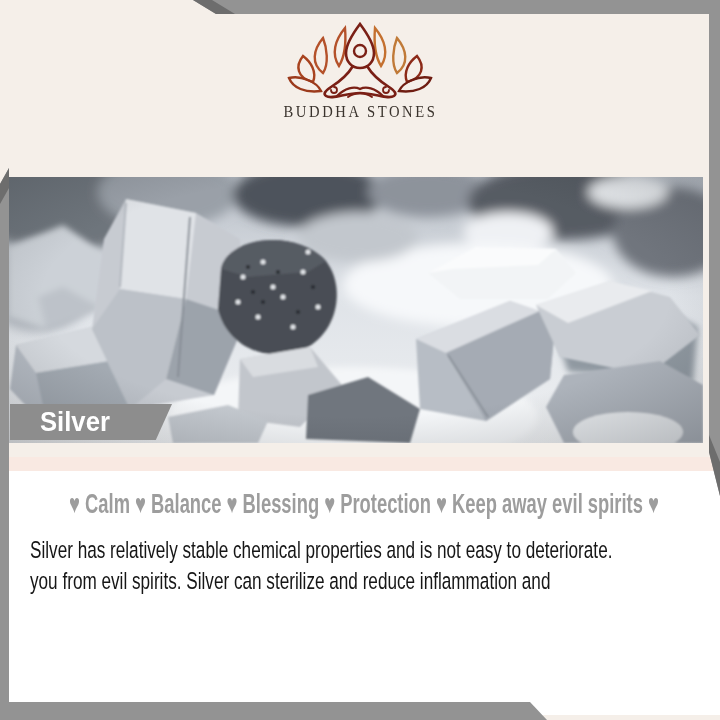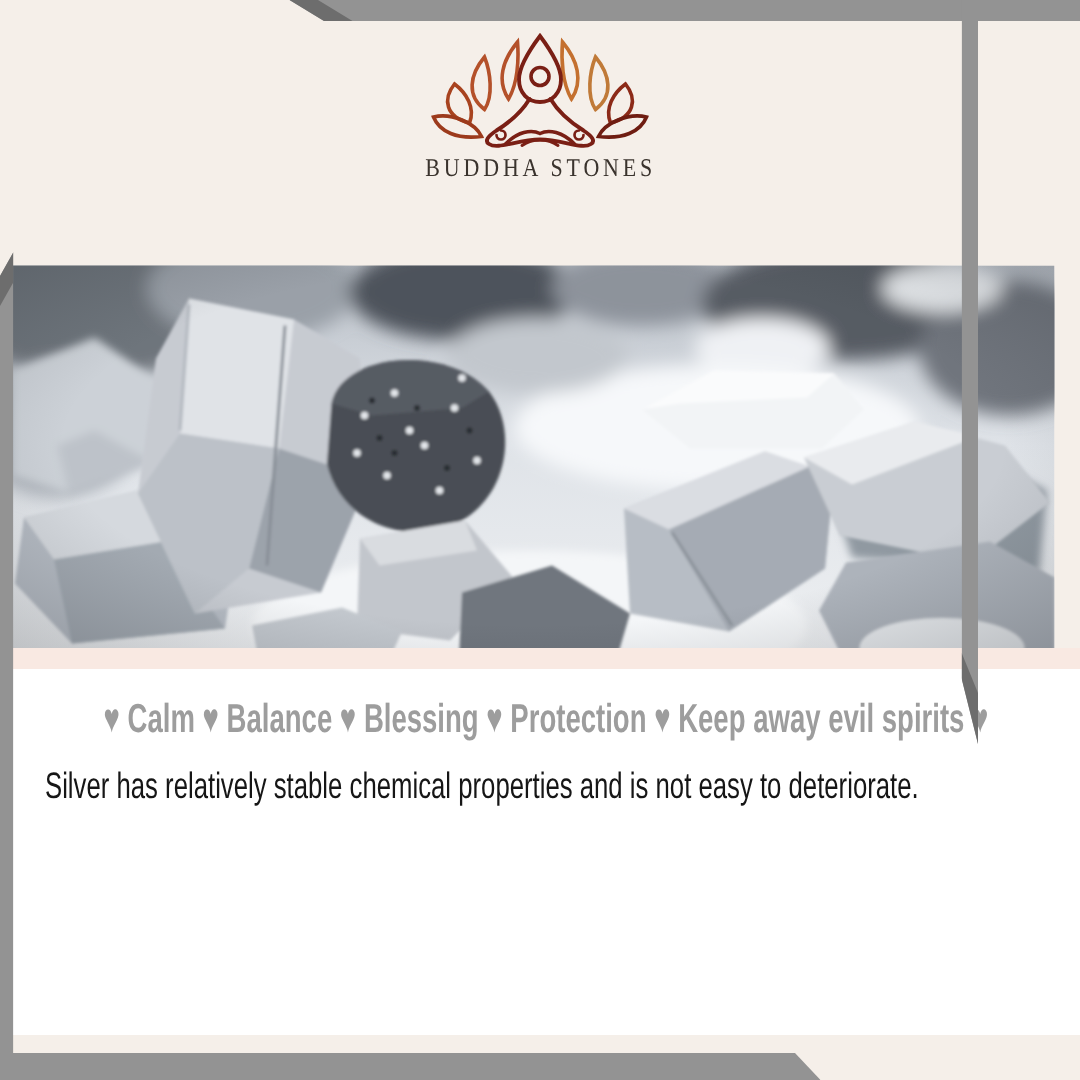--- a/index.html
+++ b/index.html
@@ -1,21 +1,21 @@
 <!DOCTYPE html>
 <html style="--page-bg: #f5efe9; --frame-gray: #939393; --frame-dark: #6d6d6d; --banner-bg: #fbf7f3; --title-text: #4c4c4a; --brand-text: #3a332d; --logo-maroon: #7a1f15; --logo-orange: #c4702f; --label-bg: #8d8d8d; --label-text: #ffffff; --accent-pink: #f9e9e2; --benefits-text: #9d9d9d; --body-text: #161616; --card-bg: #ffffff;"><head>
 <meta charset="utf-8">
 <style>
   html,body{margin:0;padding:0;}
   body{
     width:720px;height:720px;overflow:hidden;
     background:var(--page-bg,#f5efe9);
     font-family:"Liberation Sans", sans-serif;
   }
-  .canvas{position:relative;width:652px;height:720px;border-radius:20px;}
+  .canvas{position:relative;width:720px;height:720px;border-radius:20px;}
 
   
   .frame{position:absolute;background:var(--frame-gray,#939393);}
   .frame-top{top:0;left:0;width:720px;height:14px;
     clip-path:polygon(193px 0,720px 0,720px 14px,216px 14px);z-index:6;}
   .frame-top-dark{position:absolute;top:0;left:0;width:720px;height:14px;
     background:var(--frame-dark,#6d6d6d);
     clip-path:polygon(193px 0,212px 0,235px 14px,216px 14px);z-index:7;}
   .frame-right{top:0;right:0;width:11px;height:500px;
     clip-path:polygon(0 0,11px 0,11px 496px,0 452px);z-index:6;}
@@ -61,21 +61,21 @@
     clip-path:polygon(0 0,100% 0,90% 100%,0 100%);
     line-height:36px;padding-left:0;
   }
   .stone-label span{
     display:inline-block;margin-left:30px;transform:scaleX(.95);transform-origin:left center;
     color:var(--label-text,#ffffff);font-weight:bold;font-size:27px;white-space:nowrap;
   }
 
   
   .card{
-    position:absolute;left:8px;top:432px;width:712px;height:258px;
+    position:absolute;left:8px;top:457px;width:712px;height:258px;
     background:var(--card-bg,#ffffff);z-index:2;
   }
   .card-accent{width:100%;height:14px;background:var(--accent-pink,#f9e9e2);}
   .benefits{position:relative;height:34px;margin-top:18px;}
   .benefits span{
     position:absolute;left:50%;top:0;
     transform:translateX(-50%) scaleX(.68);transform-origin:center;
     white-space:nowrap;font-weight:bold;font-size:27px;
     color:var(--benefits-text,#9d9d9d);
   }
@@ -220,24 +220,28 @@
         <polygon points="528,128 602,104 644,114 560,146" fill="#e9ebee"></polygon>
 
         <polygon points="556,198 652,184 695,208 695,266 556,266 538,230" fill="#adb3bb"></polygon>
         <ellipse cx="620" cy="255" rx="55" ry="20" fill="#e8ebee"></ellipse>
         <polygon points="160,240 220,228 260,244 250,266 165,266" fill="#c3c8ce"></polygon>
       </g>
       <rect width="695" height="266" fill="url(#vig)"></rect>
     </svg>
   </figure>
 
+  <div class="stone-label">
+    <span>Silver</span>
+  </div>
 
   <section class="card">
     <div class="card-accent"></div>
     <div class="benefits">
       <span>♥ Calm ♥ Balance ♥ Blessing ♥ Protection ♥ Keep away evil spirits ♥</span>
     </div>
     <div class="description">
       <div class="desc-line"><span>Silver has relatively stable chemical properties and is not easy to deteriorate.</span></div>
+      <div class="desc-line"><span>you from evil spirits. Silver can sterilize and reduce inflammation and</span></div>
     </div>
   </section>
 
 </div>
 
 </body></html>

